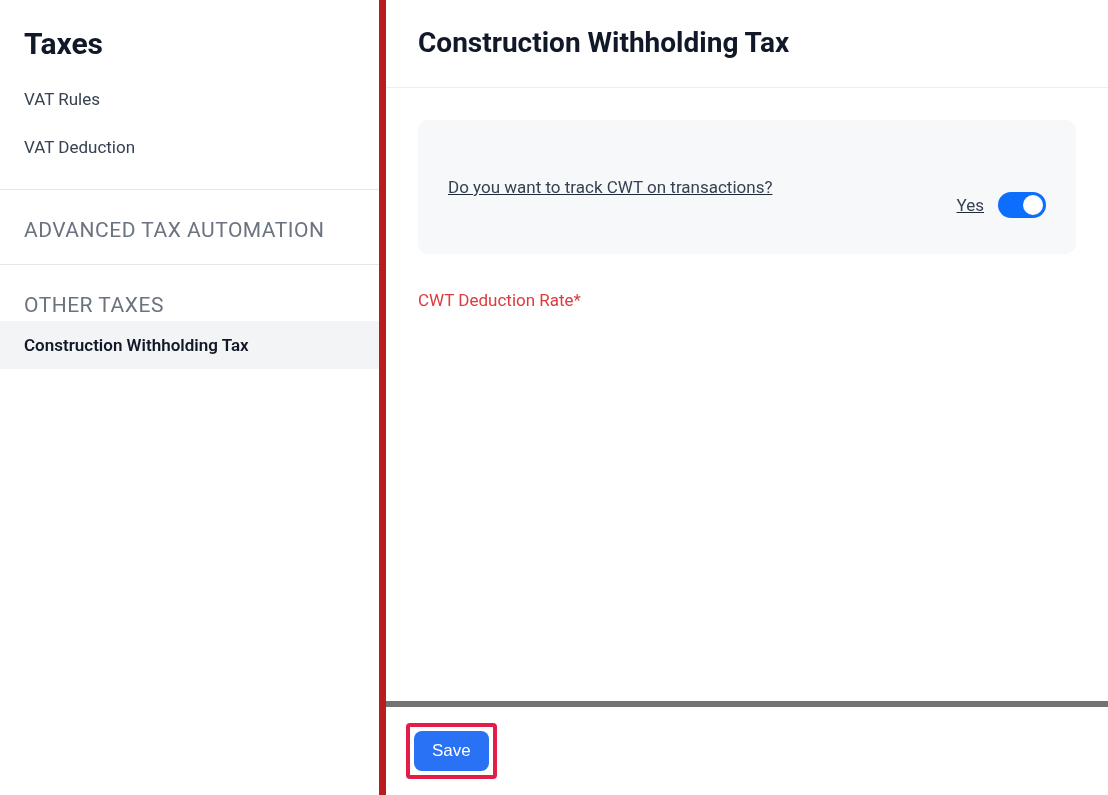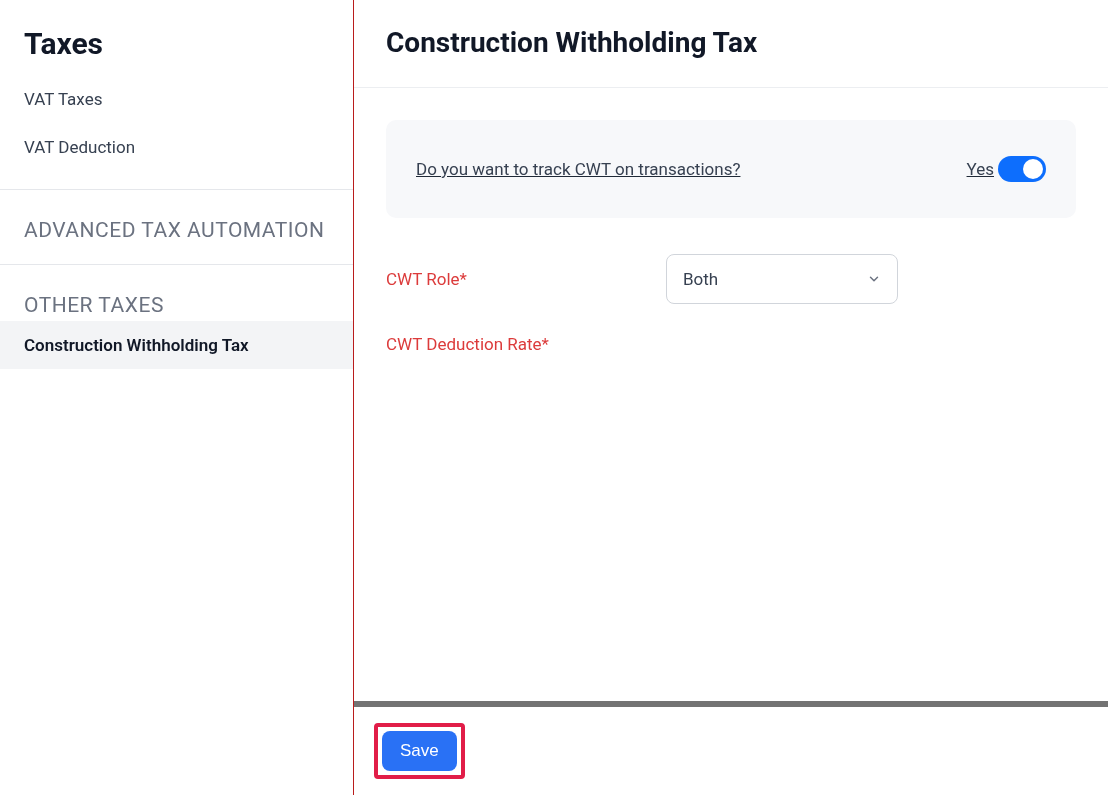--- a/index.html
+++ b/index.html
@@ -10,22 +10,22 @@
     body {
       font-family: -apple-system, BlinkMacSystemFont, "Segoe UI", Roboto, Helvetica, Arial, sans-serif;
       background: #ffffff;
       color: #1f2937;
       width: 1108px;
       height: 795px;
       overflow: hidden;
       display: flex;
     }
     .sidebar {
-      width: 354px;
-      border-right: 1px solid #b91c1c;
+      width: 386px;
+      border-right: 7px solid #b91c1c;
       display: flex;
       flex-direction: column;
     }
     .sidebar-title {
       font-size: 30px;
       font-weight: 700;
       padding: 26px 24px 14px 24px;
       color: #111827;
     }
     .sidebar-item {
@@ -78,21 +78,22 @@
       justify-content: space-between;
       text-decoration: underline;
     }
     .toggle-question {
       font-size: 17px;
       color: #374151;
     }
     .toggle-wrap {
       display: flex;
       align-items: center;
-      gap: 4px;
+      gap: 14px;
+      margin-top: 36px;
     }
     .toggle-text {
       font-size: 17px;
       color: #374151;
     }
     .toggle {
       width: 48px;
       height: 26px;
       border-radius: 26px;
       background: #0d6efd;
@@ -160,21 +161,21 @@
       cursor: pointer;
     }
   </style>
 </head>
 <body>
 
 <aside class="sidebar">
   <div class="sidebar-title">Taxes</div>
 
   <div class="sidebar-item">
-    <span>VAT Taxes</span>
+    <span>VAT Rules</span>
   </div>
   <div class="sidebar-item">
     <span>VAT Deduction</span>
   </div>
 
   <div class="sidebar-divider"></div>
 
   <div class="sidebar-section-header">ADVANCED TAX AUTOMATION</div>
 
   <div class="sidebar-divider"></div>
@@ -195,29 +196,20 @@
       <div class="toggle-question">Do you want to track CWT on transactions?</div>
       <div class="toggle-wrap">
         <span class="toggle-text">Yes</span>
         <div class="toggle">
           <div class="toggle-knob"></div>
         </div>
       </div>
     </div>
 
     <div class="form-rows">
-      <div class="form-row">
-        <div class="form-label">CWT Role*</div>
-        <div class="select">
-          <span>Both</span>
-          <svg class="chevron" viewBox="0 0 24 24" fill="none" stroke="#6b7280" stroke-width="2.5" stroke-linecap="round" stroke-linejoin="round">
-              <polyline points="6 9 12 15 18 9"></polyline>
-            </svg>
-        </div>
-      </div>
 
       <div class="form-row">
         <div class="form-label">CWT Deduction Rate*</div>
       </div>
     </div>
   </div>
 
   <div class="footer">
     <span class="save-highlight">
       <button class="save-btn">Save</button>

